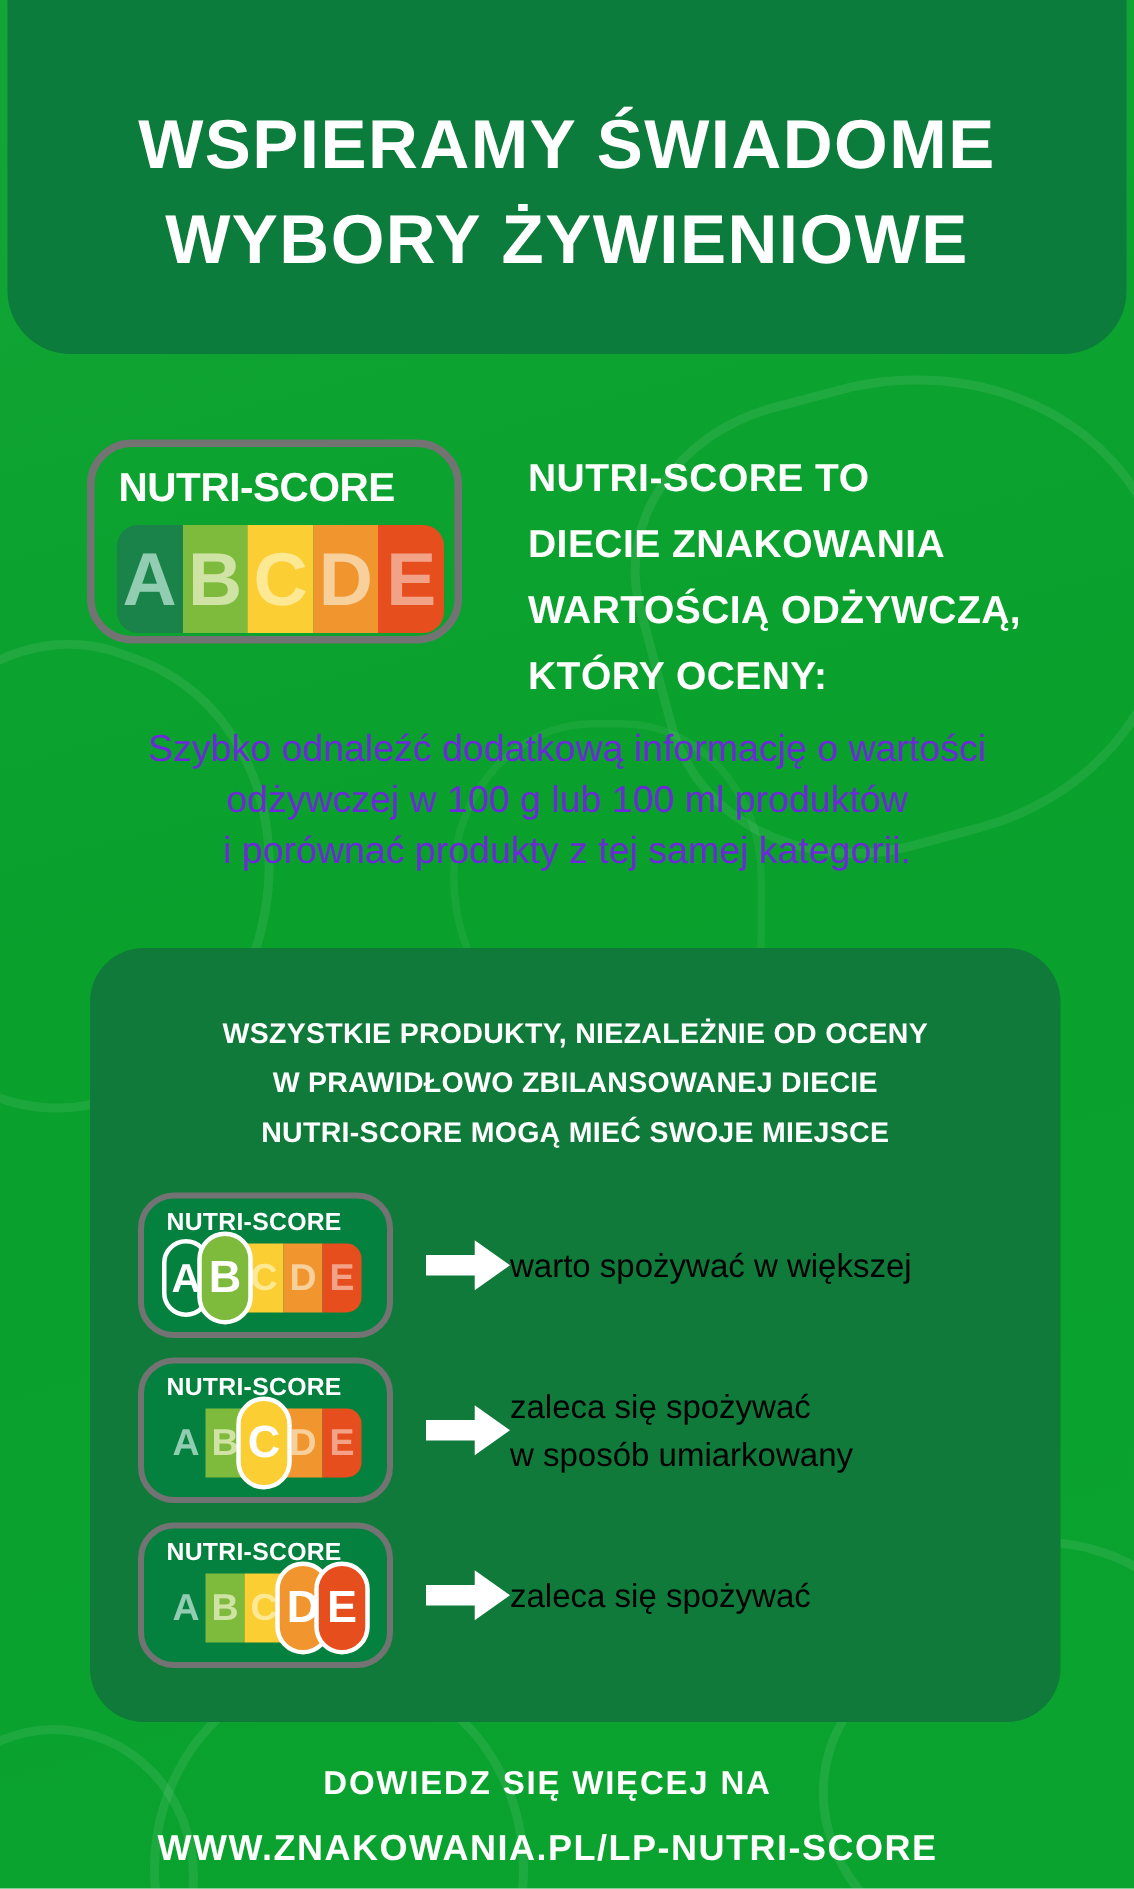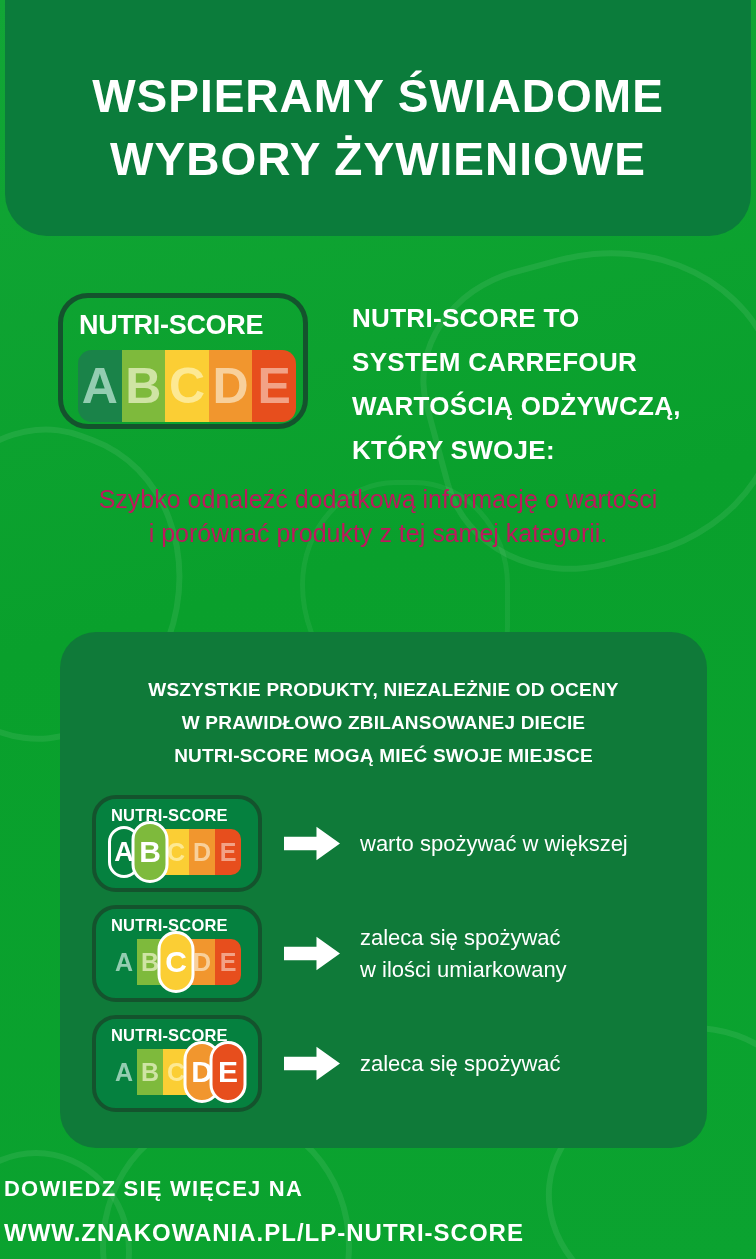--- a/index.html
+++ b/index.html
@@ -19,21 +19,21 @@
 
   .layer{position:absolute;z-index:1}
 
   
   #header{left:5px;top:0;width:746px;height:236px;background:#0B7C3B;
     border-radius:0 0 42px 42px;display:flex;flex-direction:column;
     justify-content:center;align-items:center;padding-top:20px;box-sizing:border-box}
   .header-line{font-size:46px;font-weight:bold;line-height:63px;letter-spacing:1px;white-space:nowrap}
 
   
-  .ns-label{border:5px solid #14532d;border-radius:30px;box-sizing:border-box}
+  .ns-label{border:5px solid #737373;border-radius:30px;box-sizing:border-box}
   #big-label{left:58px;top:293px;width:250px;height:136px;padding:10px 13px 0 15px}
   .ns-brand-big{font-size:27px;font-weight:bold;letter-spacing:-0.3px;margin:2px 0 9px 1px;white-space:nowrap}
   .ns-scale{display:flex;position:relative}
   #big-label .ns-scale{height:72px;width:218px}
   .seg{flex:1;position:relative;display:flex;align-items:center;justify-content:center;font-weight:bold}
   #big-label .seg{font-size:50px}
   #big-label .seg.first{border-radius:14px 0 0 14px}
   #big-label .seg.last{border-radius:0 14px 14px 0}
 
   .ns-small{width:170px;height:97px;border-width:4px;border-radius:24px;
@@ -45,35 +45,35 @@
   .ns-small .seg.last{border-radius:0 10px 10px 0}
   .capsule{position:absolute;left:50%;top:50%;transform:translate(-50%,-50%);
     border:3px solid #fff;border-radius:999px;display:flex;align-items:center;
     justify-content:center;color:#fff;font-weight:bold;z-index:2;box-sizing:border-box}
   .capsule.large{width:37px;height:62px;font-size:30px}
   .capsule.small{width:32px;height:52px;font-size:27px}
 
   
   #intro-heading{left:352px;top:296px;width:396px}
   #intro-heading span{display:block;font-size:26px;font-weight:bold;line-height:44px;letter-spacing:.3px}
-  #paragraph{left:38px;top:482px;width:680px;text-align:center;color:#be185d}
+  #paragraph{left:38px;top:482px;width:680px;text-align:center;color:#6d28d9}
   #paragraph span{display:block;font-size:25px;line-height:34px;font-weight:normal}
 
   
   #panel{left:60px;top:632px;width:647px;height:516px;background:#0F7A39;border-radius:36px;box-sizing:border-box}
   #panel-heading{margin:41px 18px 0;text-align:center}
   #panel-heading span{display:block;font-size:19px;font-weight:bold;line-height:33px;letter-spacing:.2px}
   .panel-row{position:absolute;left:32px;display:flex;align-items:center}
   .arrow{width:56px;height:38px;background:#fff;margin-left:22px;flex-shrink:0;
     clip-path:polygon(0 32%,58% 32%,58% 6%,100% 50%,58% 94%,58% 68%,0 68%)}
-  .row-text{margin-left:20px;color:#ffffff}
+  .row-text{color:#000000}
   .row-text span{display:block;font-size:22px;line-height:32px;font-weight:normal}
 
   
-  #footer{left:4px;top:1176px;width:696px;text-align:left}
+  #footer{left:17px;top:1176px;width:696px;text-align:center}
   #footer-line1{font-size:22px;font-weight:bold;letter-spacing:1.2px;margin-bottom:17px}
   #footer-line2{font-size:24px;font-weight:bold;letter-spacing:1px}
 </style>
 </head>
 <body>
 
 <div class="doodle d1"></div>
 <div class="doodle d2"></div>
 <div class="doodle d3"></div>
 <div class="doodle d4"></div>
@@ -101,27 +101,28 @@
         <span style="color: rgb(248, 208, 155);">D</span>
       </div>
       <div class="seg last" style="background: rgb(231, 78, 29);">
         <span style="color: rgb(242, 162, 134);">E</span>
       </div>
     </div>
 </div>
 
 <div id="intro-heading" class="layer">
   <span>NUTRI-SCORE TO</span>
-  <span>SYSTEM CARREFOUR</span>
+  <span>DIECIE ZNAKOWANIA</span>
   <span>WARTOŚCIĄ ODŻYWCZĄ,</span>
-  <span>KTÓRY SWOJE:</span>
+  <span>KTÓRY OCENY:</span>
 </div>
 
 <div id="paragraph" class="layer">
   <span>Szybko odnaleźć dodatkową informację o wartości</span>
+  <span>odżywczej w 100 g lub 100 ml produktów</span>
   <span>i porównać produkty z tej samej kategorii.</span>
 </div>
 
 <div id="panel" class="layer">
   <div id="panel-heading">
     <span>WSZYSTKIE PRODUKTY, NIEZALEŻNIE OD OCENY</span>
     <span>W PRAWIDŁOWO ZBILANSOWANEJ DIECIE</span>
     <span>NUTRI-SCORE MOGĄ MIEĆ SWOJE MIEJSCE</span>
   </div>
 
@@ -169,21 +170,21 @@
             <span style="color: rgb(248, 208, 155);">D</span>
           </div>
           <div class="seg last" style="background: rgb(231, 78, 29);">
             <span style="color: rgb(242, 162, 134);">E</span>
           </div>
         </div>
     </div>
     <div class="arrow"></div>
     <div class="row-text">
       <span>zaleca się spożywać</span>
-      <span>w ilości umiarkowany</span>
+      <span>w sposób umiarkowany</span>
     </div>
   </div>
 
   <div class="panel-row" style="top:383px">
     <div class="ns-label ns-small" style="background: rgb(5, 129, 63);">
       <div class="ns-brand-small">NUTRI-SCORE</div>
       <div class="ns-scale">
           <div class="seg first" style="background: transparent;">
             <span style="color: rgb(147, 205, 177);">A</span>
           </div>

